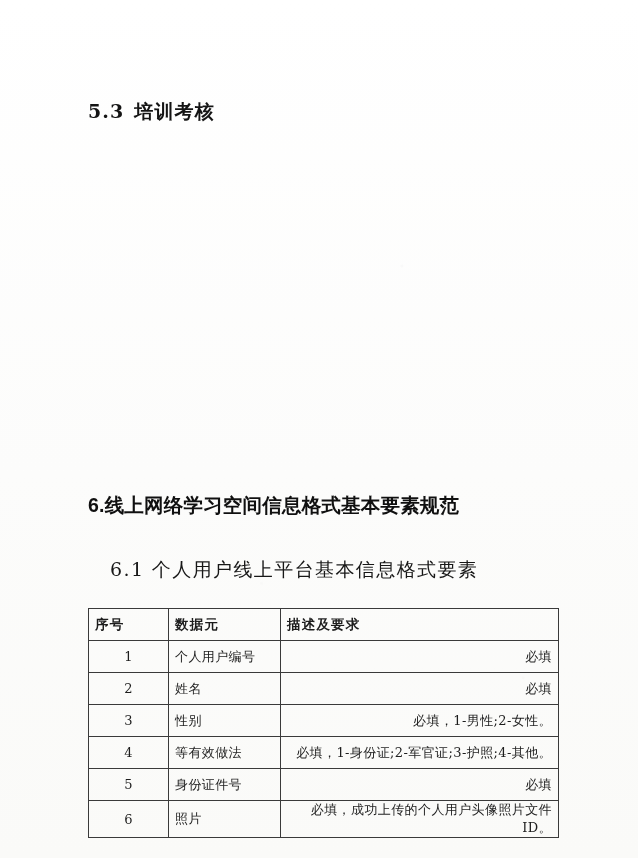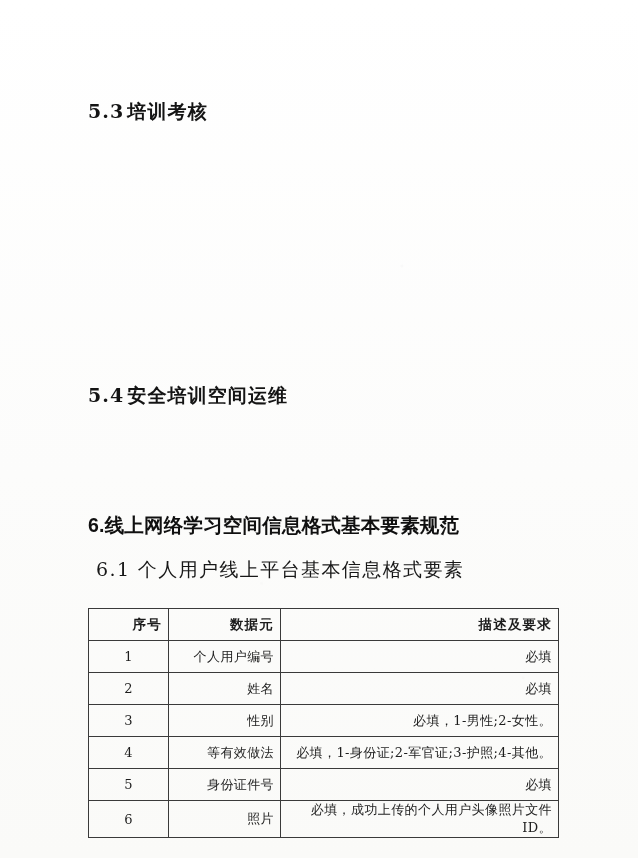--- a/index.html
+++ b/index.html
@@ -56,37 +56,37 @@
     position: absolute;
     left: 88px;
     font-size: 19px;
     line-height: 30px;
     font-weight: bold;
     letter-spacing: 1.1px;
     color: #141414;
     font-family: "DejaVu Serif", "Liberation Serif", serif;
   }
   .heading-sub .num {
-    margin-right: 3px;
+    margin-right: 10px;
   }
 
   .heading-main {
     position: absolute;
     left: 88px;
     font-size: 19.5px;
     line-height: 30px;
     font-weight: bold;
     letter-spacing: 0.2px;
     color: #101010;
     font-family: "Liberation Sans", "DejaVu Sans", sans-serif;
   }
 
   .heading-table {
     position: absolute;
-    left: 96px;
+    left: 110px;
     font-size: 19px;
     line-height: 30px;
     letter-spacing: 1.4px;
     color: #171717;
     font-family: "DejaVu Serif", "Liberation Serif", serif;
   }
 
   
   .data-table-wrap {
     position: absolute;
@@ -108,48 +108,45 @@
   table.data-table th,
   table.data-table td {
     border: 1px solid #3a3a3a;
     height: 31px;
     padding: 0 6px;
     font-weight: normal;
     vertical-align: middle;
     letter-spacing: 0.4px;
   }
   table.data-table th {
-    text-align: right;
+    text-align: left;
     font-weight: bold;
     letter-spacing: 1.2px;
     font-size: 13.5px;
   }
   td.cell-seq  { text-align: center; font-family: "DejaVu Serif", "Liberation Serif", serif; }
-  td.cell-elem { text-align: right; letter-spacing: 1.1px; }
+  td.cell-elem { text-align: left; letter-spacing: 1.1px; }
   td.cell-desc { text-align: right; padding-left: 9px; letter-spacing: 0.3px; }
 </style>
 </head>
 <body>
 
 <div class="paper-grain"></div>
 
 <div class="page">
 
 
   <div class="heading-sub" style="top: 96px;">
     <span class="num">5.3</span><span>培训考核</span>
   </div>
 
 
-  <div class="heading-sub" style="top: 380px;">
-    <span class="num">5.4</span><span>安全培训空间运维</span>
-  </div>
 
 
-  <div class="heading-main" style="top: 510px; text-align: center;">6.线上网络学习空间信息格式基本要素规范</div>
+  <div class="heading-main" style="top: 490px; text-align: center;">6.线上网络学习空间信息格式基本要素规范</div>
 
   <div class="heading-table" style="top: 554px;">6.1 个人用户线上平台基本信息格式要素</div>
 
   <div class="data-table-wrap">
     <table class="data-table">
       <colgroup>
         <col class="c-seq">
           <col class="c-elem">
           <col class="c-desc">
       </colgroup>

